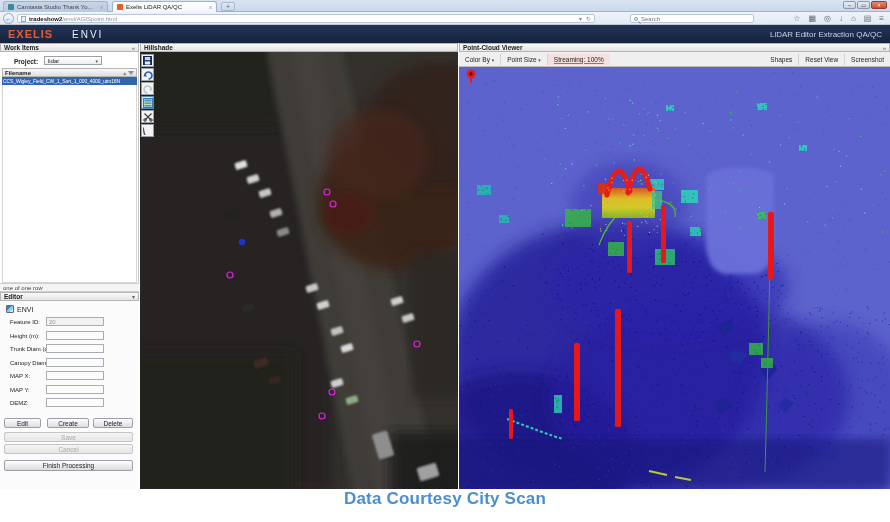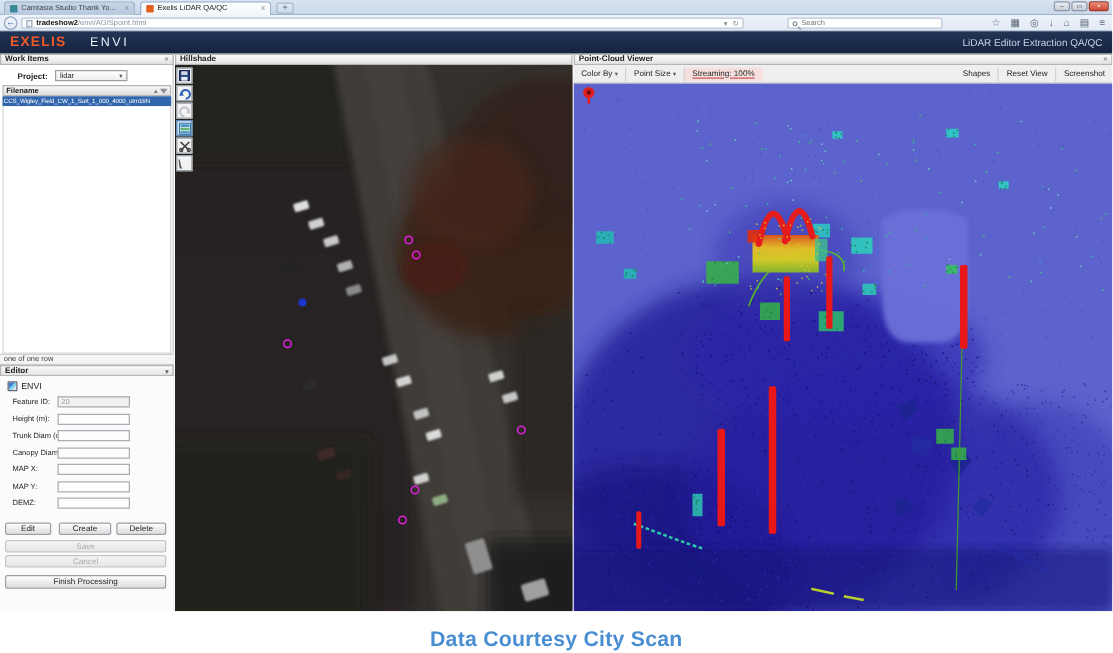--- a/index.html
+++ b/index.html
@@ -122,21 +122,21 @@
     border-bottom:1px solid #bbb; display:flex; align-items:center; font-size:6.5px; color:#222; }
   .pcbtn { padding:0 6px; height:11px; line-height:11px; border-left:1px solid #d2d2d2; white-space:nowrap; }
   .pcbtn:first-child { border-left:none; }
   .pcbtn .car { color:#555; font-size:5px; }
   .pcbtn.stream { background:rgba(255,205,205,0.45); text-decoration:underline; text-decoration-color:#cc5a5a; }
   .pcright { margin-left:auto; display:flex; }
   .pccanvas { position:absolute; left:0; top:24px; width:431px; height:422px; background:#5c63cd; overflow:hidden; }
 
   
   .footer { position:absolute; left:0; top:489px; width:890px; height:33px; background:#fff;
-    display:flex; align-items:flex-end; justify-content:center; }
+    display:flex; align-items:flex-start; justify-content:center; }
   .footer span { font-size:17px; font-weight:bold; color:#4a8ed2; letter-spacing:0.2px; }
 </style>
 </head>
 <body>
 
 <div id="app">
 
   <div class="tabbar">
     <div id="tabs">
         <div class="tab inactive" style="left: 3px; width: 105px;">

